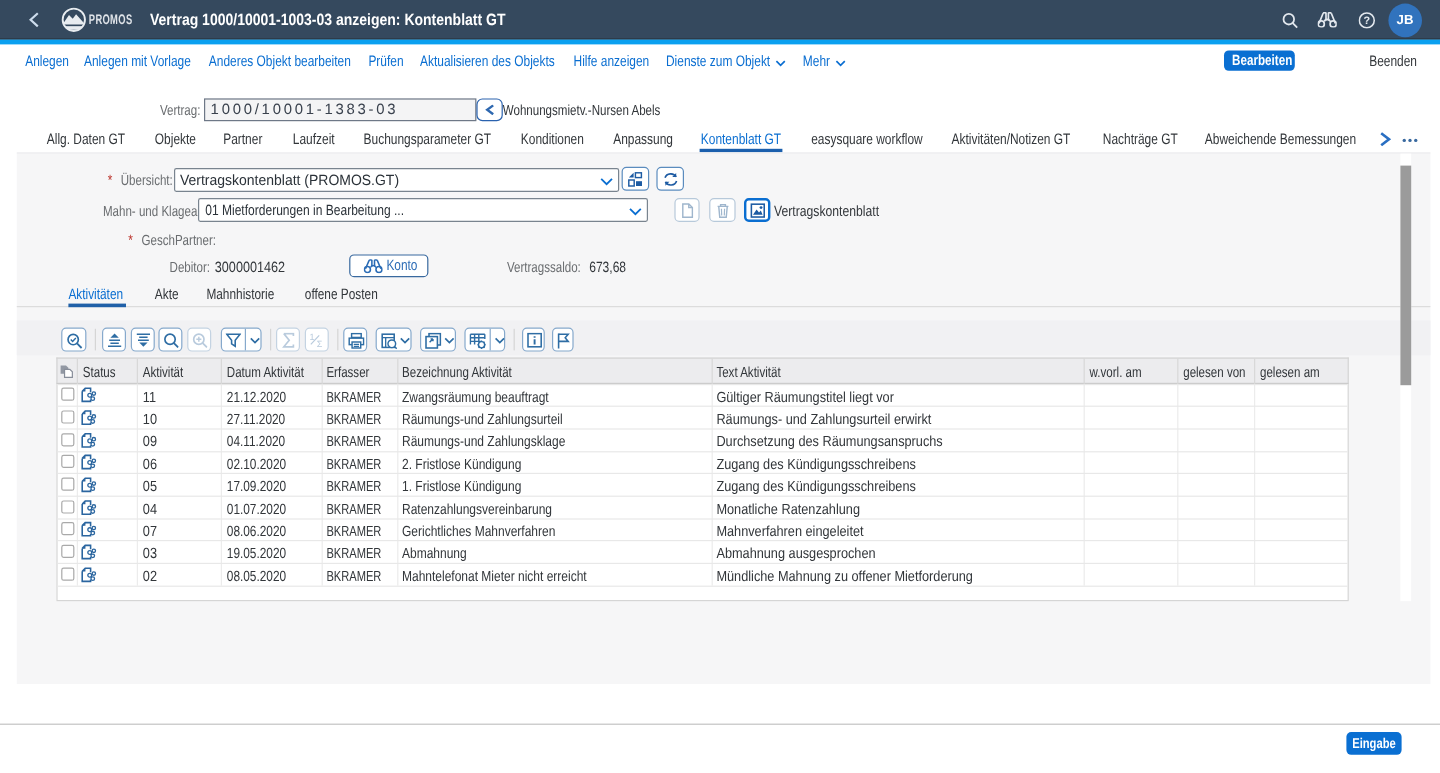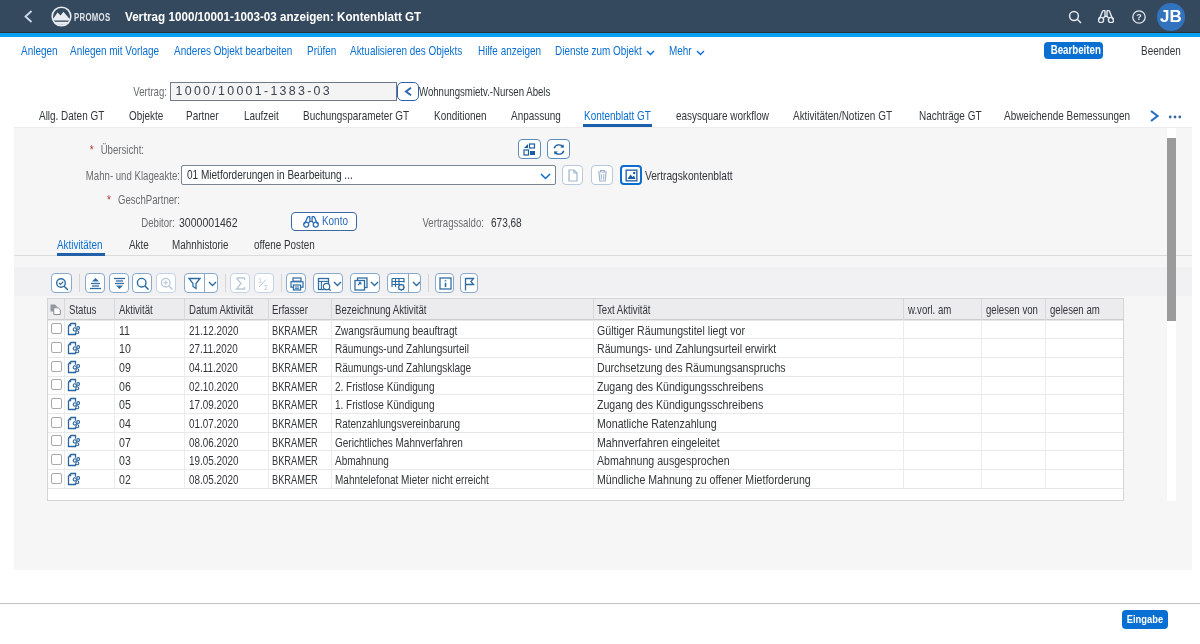--- a/index.html
+++ b/index.html
@@ -4,24 +4,24 @@
 <style>
 * { margin:0; padding:0; box-sizing:border-box; }
 html,body { width:1200px; height:644px; overflow:hidden; font-family:"Liberation Sans", sans-serif; background:#fff; }
 .abs { position:absolute; }
 #page { position:relative; width:1200px; height:644px; }
 
 #topbar { left:0; top:0; width:1200px; height:33px; background:#35495e; border-bottom:1px solid #2a323d; }
 #blueline { left:0; top:33px; width:1200px; height:4px; background:#0aa0f0; }
 #title { left:125px; top:9px; color:#fff; font-size:13.6px; font-weight:bold; transform:scaleX(0.858); transform-origin:0 50%; }
 #promostxt { left:74px; top:10.5px; color:#dfe3e8; font-size:11.5px; font-weight:bold; letter-spacing:0.4px; transform:scaleX(0.68); transform-origin:0 50%; }
-#avatar { left:1157px; top:3px; width:28px; height:28px; border-radius:50%; background:#3173bd; color:#fff; font-size:17px; font-weight:bold; text-align:center; line-height:28px; letter-spacing:0.2px; }
+#avatar { left:1157px; top:3px; width:28px; height:28px; border-radius:50%; background:#3173bd; color:#fff; font-size:11px; font-weight:bold; text-align:center; line-height:28px; letter-spacing:0.2px; }
 
 .mlink { position:absolute; top:44px; font-size:12.6px; color:#0a6ed1; white-space:nowrap; transform:scaleX(0.79); transform-origin:0 50%; }
-#bearbeiten { left:1044px; top:42px; width:59px; height:17px; background:#0a6fd2; border-radius:4px; color:#fff; font-size:12.3px; font-weight:bold; text-align:center; line-height:17px; }
+#bearbeiten { left:1020px; top:42px; width:59px; height:17px; background:#0a6fd2; border-radius:4px; color:#fff; font-size:12.3px; font-weight:bold; text-align:center; line-height:17px; }
 #beenden { left:1141px; top:44px; font-size:12.6px; color:#32363a; transform:scaleX(0.79); transform-origin:0 50%; }
 
 #lvertrag { left:65px; top:84.5px; width:102px; text-align:right; font-size:12.2px; color:#6a6d70; transform:scaleX(0.79); transform-origin:100% 50%; }
 #ivertrag { left:169.5px; top:82px; width:227px; height:18.5px; border:1px solid #6e7887; background:#f4f4f5; font-size:12.4px; color:#3a424e; letter-spacing:2.3px; line-height:17px; padding-left:5px; }
 #backbtn { left:396.5px; top:82px; width:22px; height:18.5px; border:1.5px solid #2a62ae; border-radius:5px; background:#fff; }
 #wohnung { left:419px; top:84.5px; font-size:12.2px; color:#32363a; transform:scaleX(0.79); transform-origin:0 50%; }
 
 .tab { position:absolute; top:109px; font-size:12.6px; color:#32363a; white-space:nowrap; transform:scaleX(0.79); transform-origin:0 50%; }
 .tab.active { color:#0a6ed1; }
 #tabunderline { left:583px; top:124px; width:69px; height:3px; background:#1b5fad; }
@@ -152,39 +152,42 @@
   <svg class="abs" style="left:1168px;top:114px" width="14" height="6" viewBox="0 0 14 6">
       <circle cx="2.2" cy="3" r="1.4" fill="#39699f"></circle>
       <circle cx="7" cy="3" r="1.4" fill="#39699f"></circle>
       <circle cx="11.8" cy="3" r="1.4" fill="#39699f"></circle>
     </svg>
   <div class="abs" id="tabunderline"></div>
 
   <div class="abs" id="panel"></div>
 
   <div class="flabel" style="left:40px;top:143px;width:104px"><span class="req">*</span>Übersicht:</div>
+  <div class="combo" style="left:144.5px;top:140px;width:371px"><span class="ct" style="transform:scaleX(0.94)">Vertragskontenblatt (PROMOS.GT)</span><svg width="11" height="7" viewBox="0 0 11 7">
+        <polyline points="1,1 5.5,5.5 10,1" fill="none" stroke="#0a6ed1" stroke-width="1.5"></polyline>
+      </svg></div>
   <div class="iconbtn" style="left:518px;top:139px;width:23px;height:20px">
       <svg style="position:absolute;left:4px;top:3px" width="13" height="13" viewBox="0 0 13 13">
         <path d="M1 5 L5 1 L5 5 Z" fill="#1d5ba3"></path>
         <rect x="6.5" y="1" width="5" height="4" fill="none" stroke="#1d5ba3" stroke-width="1.2"></rect>
         <rect x="1" y="7" width="4.5" height="5" fill="none" stroke="#1d5ba3" stroke-width="1.2"></rect>
         <rect x="7" y="8" width="5" height="4" fill="#1d5ba3"></rect>
       </svg>
     </div>
   <div class="iconbtn" style="left:547px;top:139px;width:23px;height:20px">
       <svg style="position:absolute;left:4px;top:3px" width="14" height="13" viewBox="0 0 14 13">
         <path d="M2.2 5.2 A5 4.6 0 0 1 11.5 4.4" fill="none" stroke="#1d5ba3" stroke-width="1.4"></path>
         <path d="M11.8 7.8 A5 4.6 0 0 1 2.5 8.6" fill="none" stroke="#1d5ba3" stroke-width="1.4"></path>
         <path d="M11.5 1.2 L11.5 4.6 L8.2 4.6 Z" fill="#1d5ba3"></path>
         <path d="M2.5 11.8 L2.5 8.4 L5.8 8.4 Z" fill="#1d5ba3"></path>
       </svg>
     </div>
 
   <div class="flabel" style="left:40px;top:169px;width:140px">Mahn- und Klageakte:</div>
-  <div class="combo" style="left:181px;top:165px;width:375px"><span class="ct" style="transform:scaleX(0.81)">01 Mietforderungen in Bearbeitung ...</span><svg width="11" height="7" viewBox="0 0 11 7">
+  <div class="combo" style="left:165px;top:165px;width:375px"><span class="ct" style="transform:scaleX(0.81)">01 Mietforderungen in Bearbeitung ...</span><svg width="11" height="7" viewBox="0 0 11 7">
         <polyline points="1,1 5.5,5.5 10,1" fill="none" stroke="#0a6ed1" stroke-width="1.5"></polyline>
       </svg></div>
   <div class="iconbtn dis" style="left:562px;top:165px;width:21px;height:20px">
       <svg style="position:absolute;left:5px;top:3px" width="10" height="13" viewBox="0 0 10 13">
         <path d="M1 12 L1 1 L6 1 L9 4 L9 12 Z" fill="none" stroke="#9fb6cd" stroke-width="1.2"></path>
         <path d="M6 1 L6 4 L9 4" fill="none" stroke="#9fb6cd" stroke-width="1.2"></path>
       </svg>
     </div>
   <div class="iconbtn dis" style="left:591px;top:165px;width:22px;height:20px">
       <svg style="position:absolute;left:5px;top:3px" width="11" height="13" viewBox="0 0 11 13">

